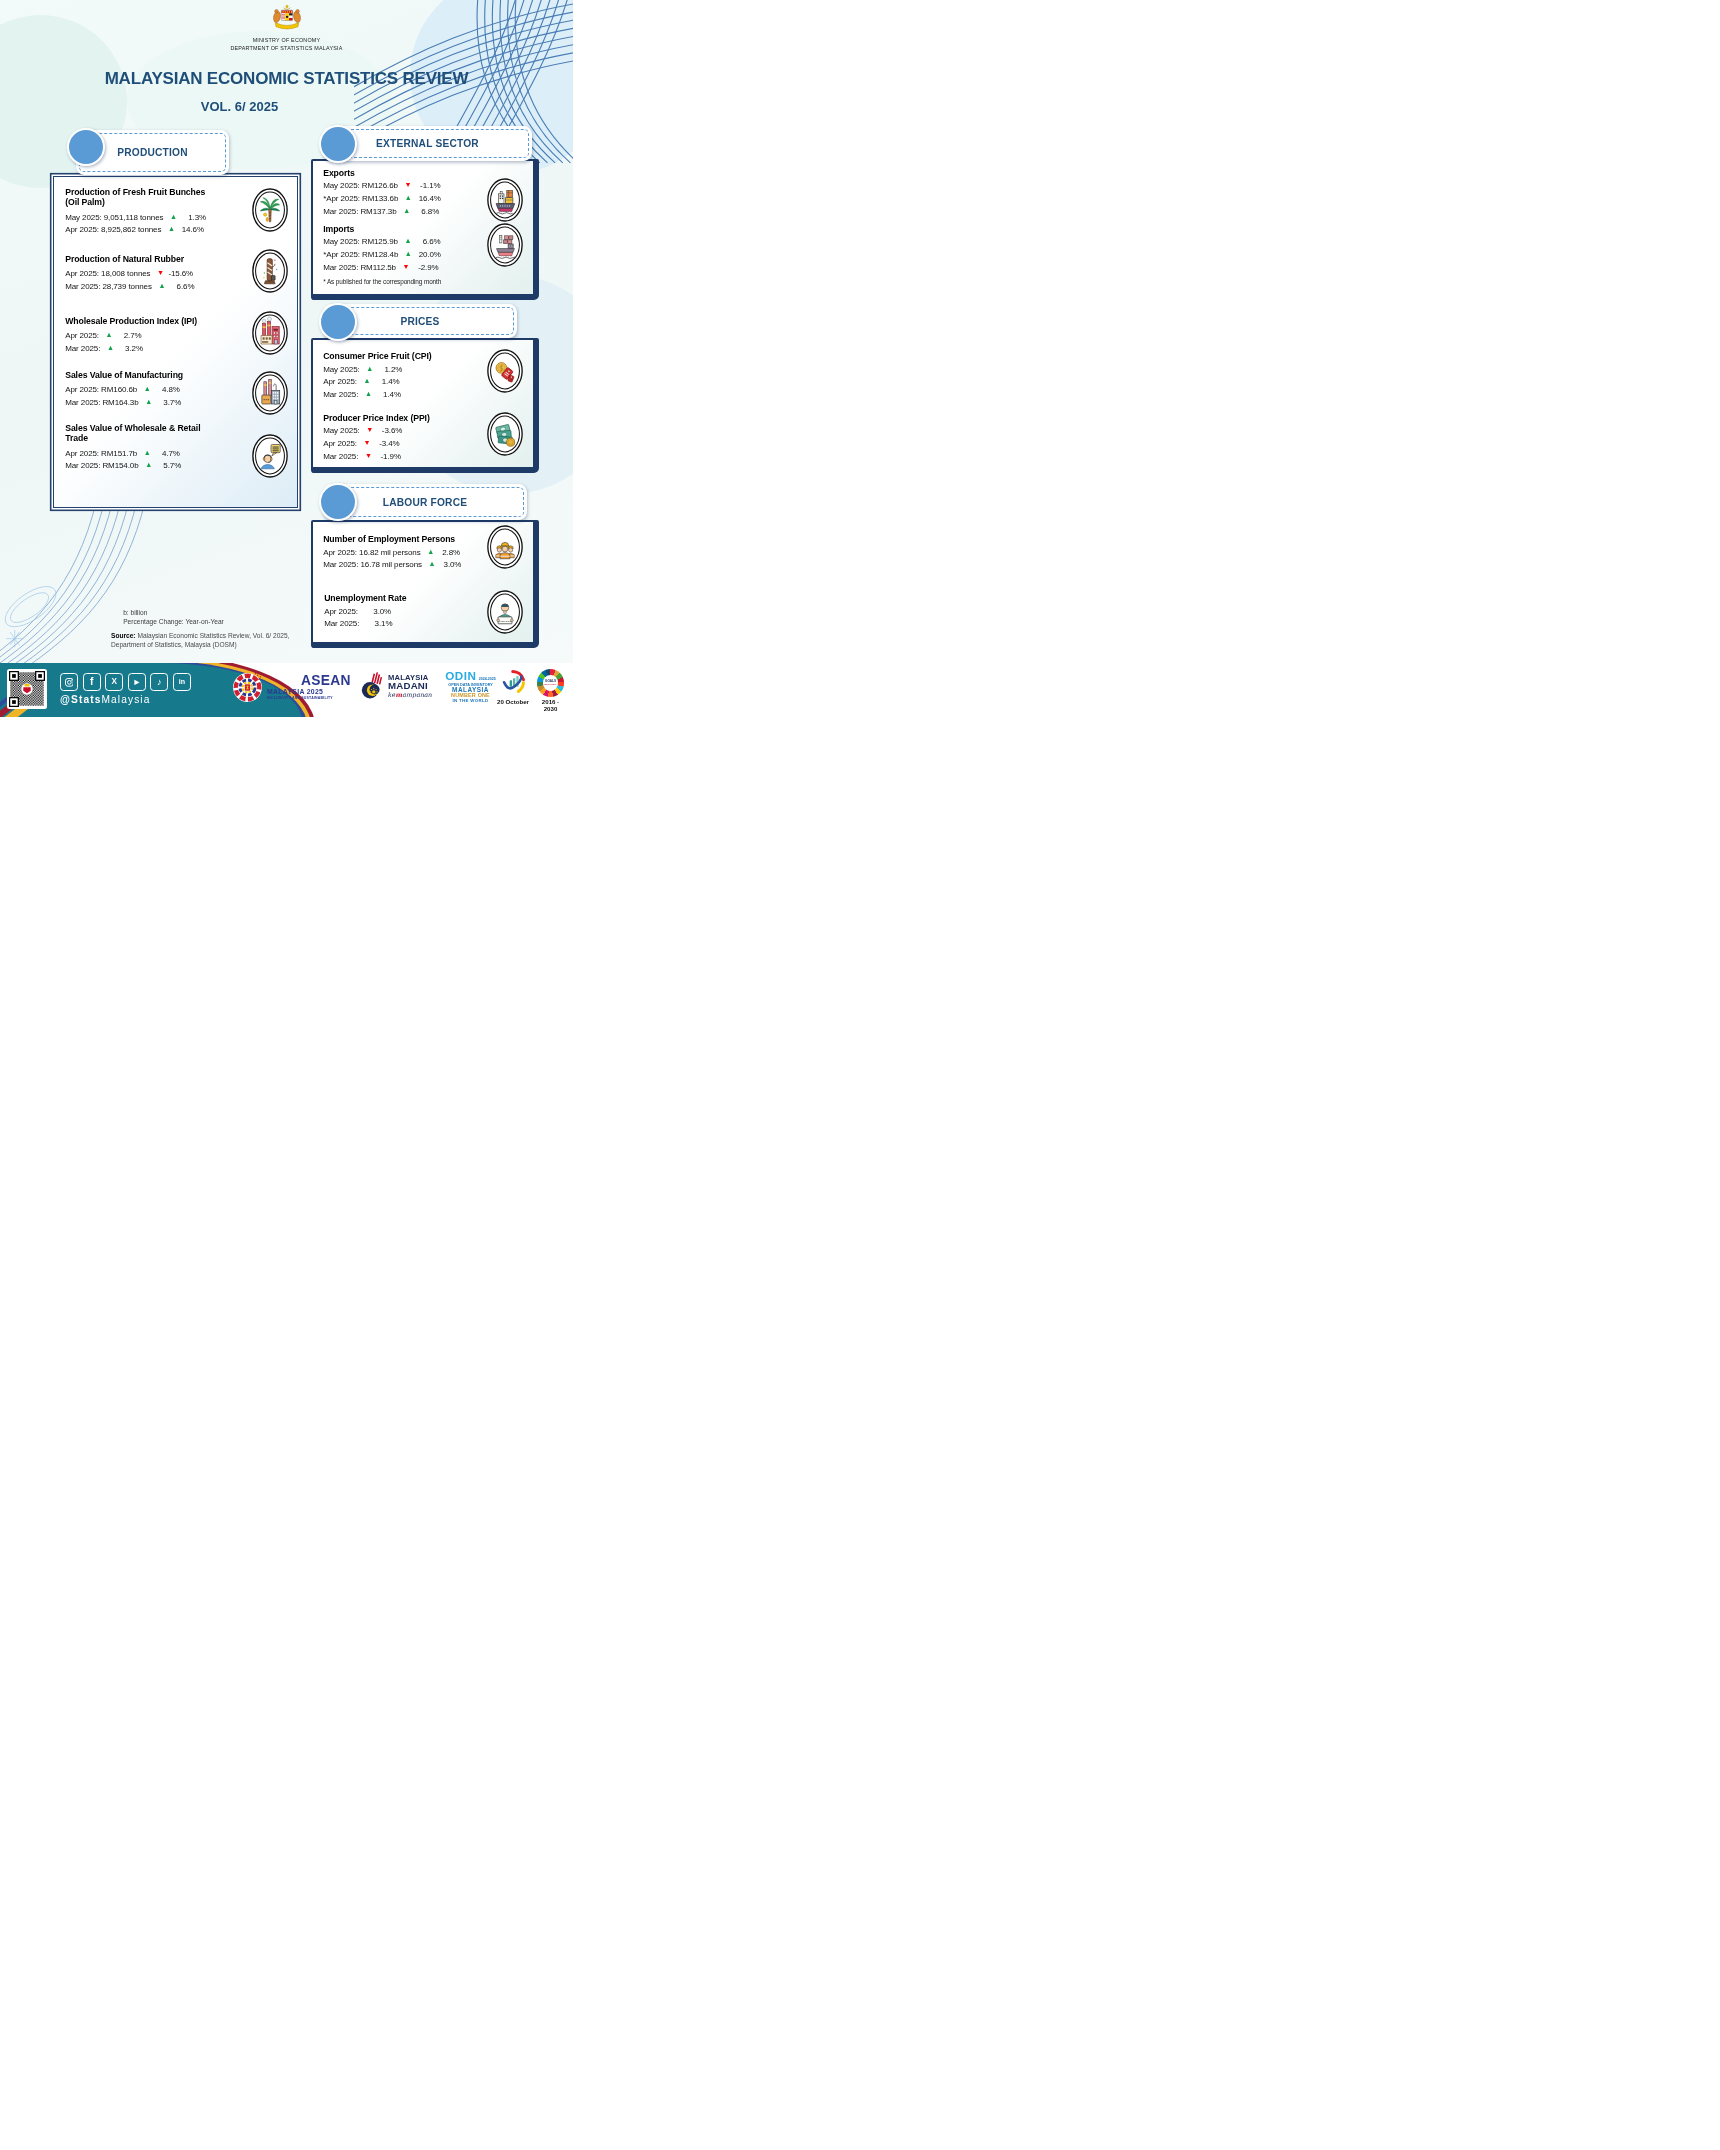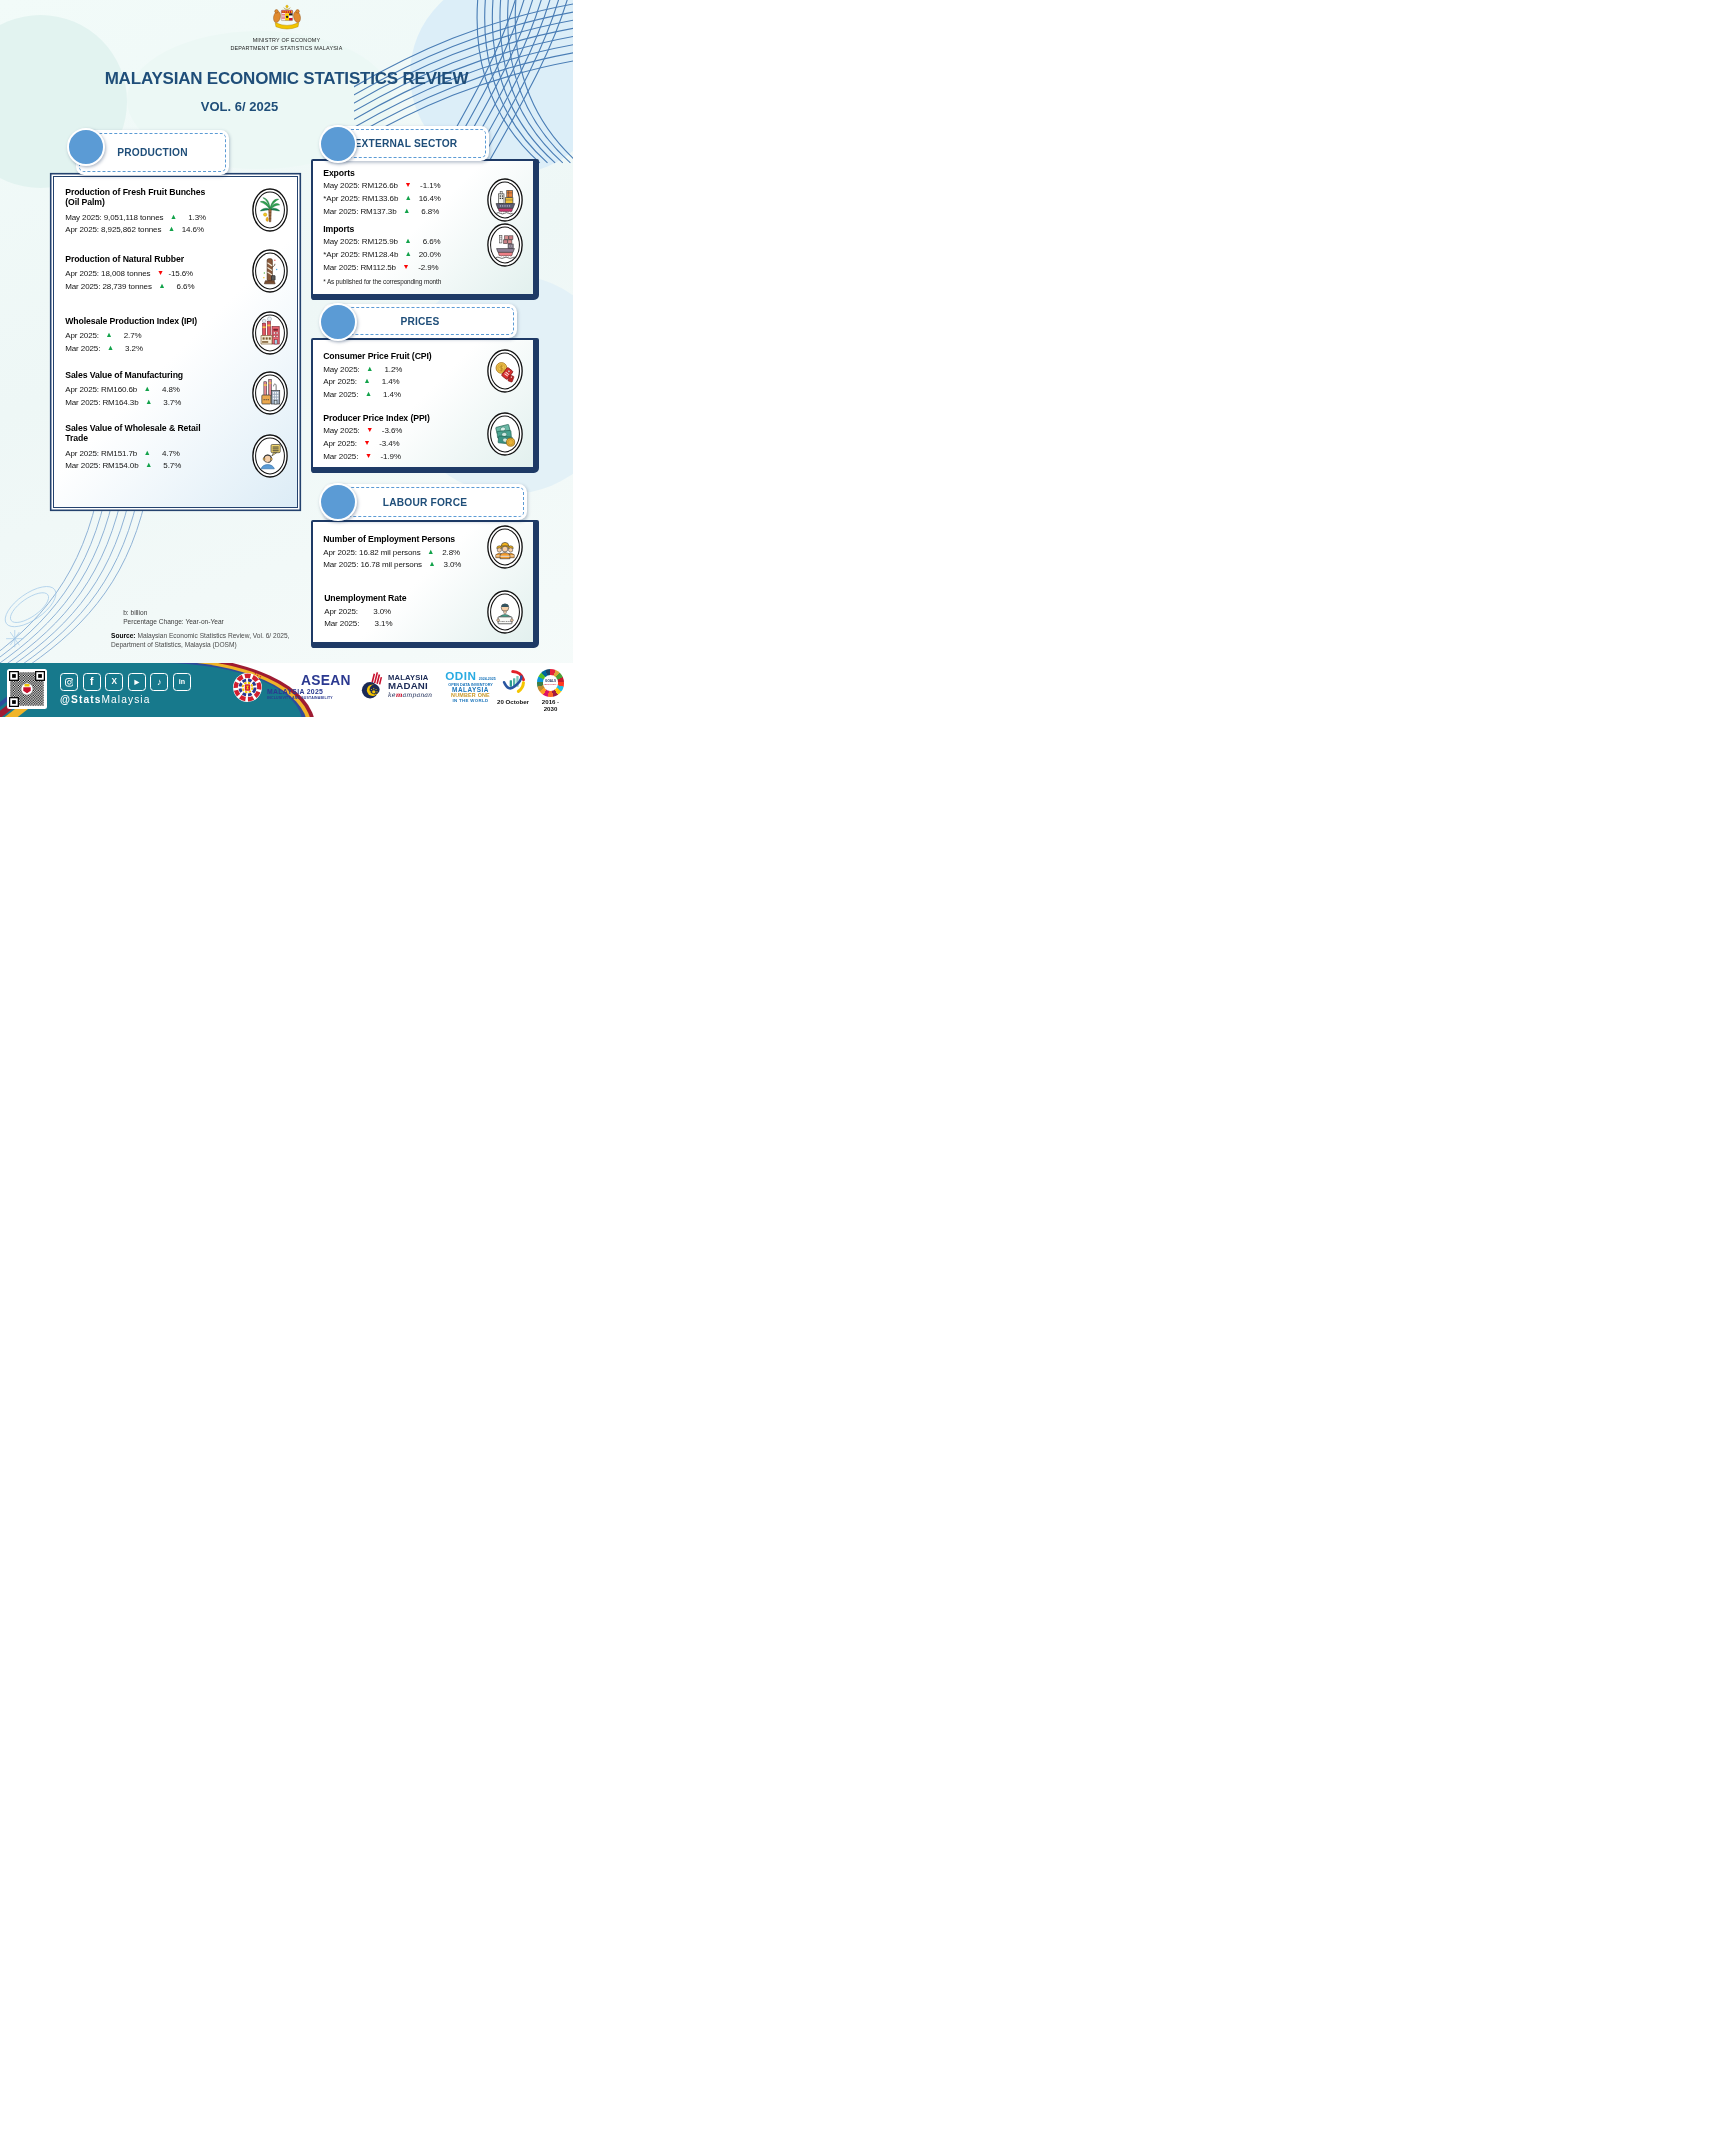--- a/index.html
+++ b/index.html
@@ -192,21 +192,21 @@
   </div>
   <div class="title">MALAYSIAN ECONOMIC STATISTICS REVIEW</div>
   <div class="volume">VOL. 6/ 2025</div>
 
   <div class="pill" style="left:76px;top:130px;width:153px;height:45px;">
     <div class="pill-dash"></div>
     <div class="pill-label">PRODUCTION</div>
   </div>
   <div class="pill-circle" style="left:67px;top:128px;"></div>
 
-  <div class="pill" style="left:323px;top:126px;width:166px;height:35px;">
+  <div class="pill" style="left:323px;top:126px;width:209px;height:35px;">
     <div class="pill-dash"></div>
     <div class="pill-label">EXTERNAL SECTOR</div>
   </div>
   <div class="pill-circle" style="left:319px;top:125px;"></div>
 
   <div class="pill" style="left:323px;top:304px;width:194px;height:34px;text-align:center;">
     <div class="pill-dash"></div>
     <div class="pill-label">PRICES</div>
   </div>
   <div class="pill-circle" style="left:319px;top:303px;"></div>

